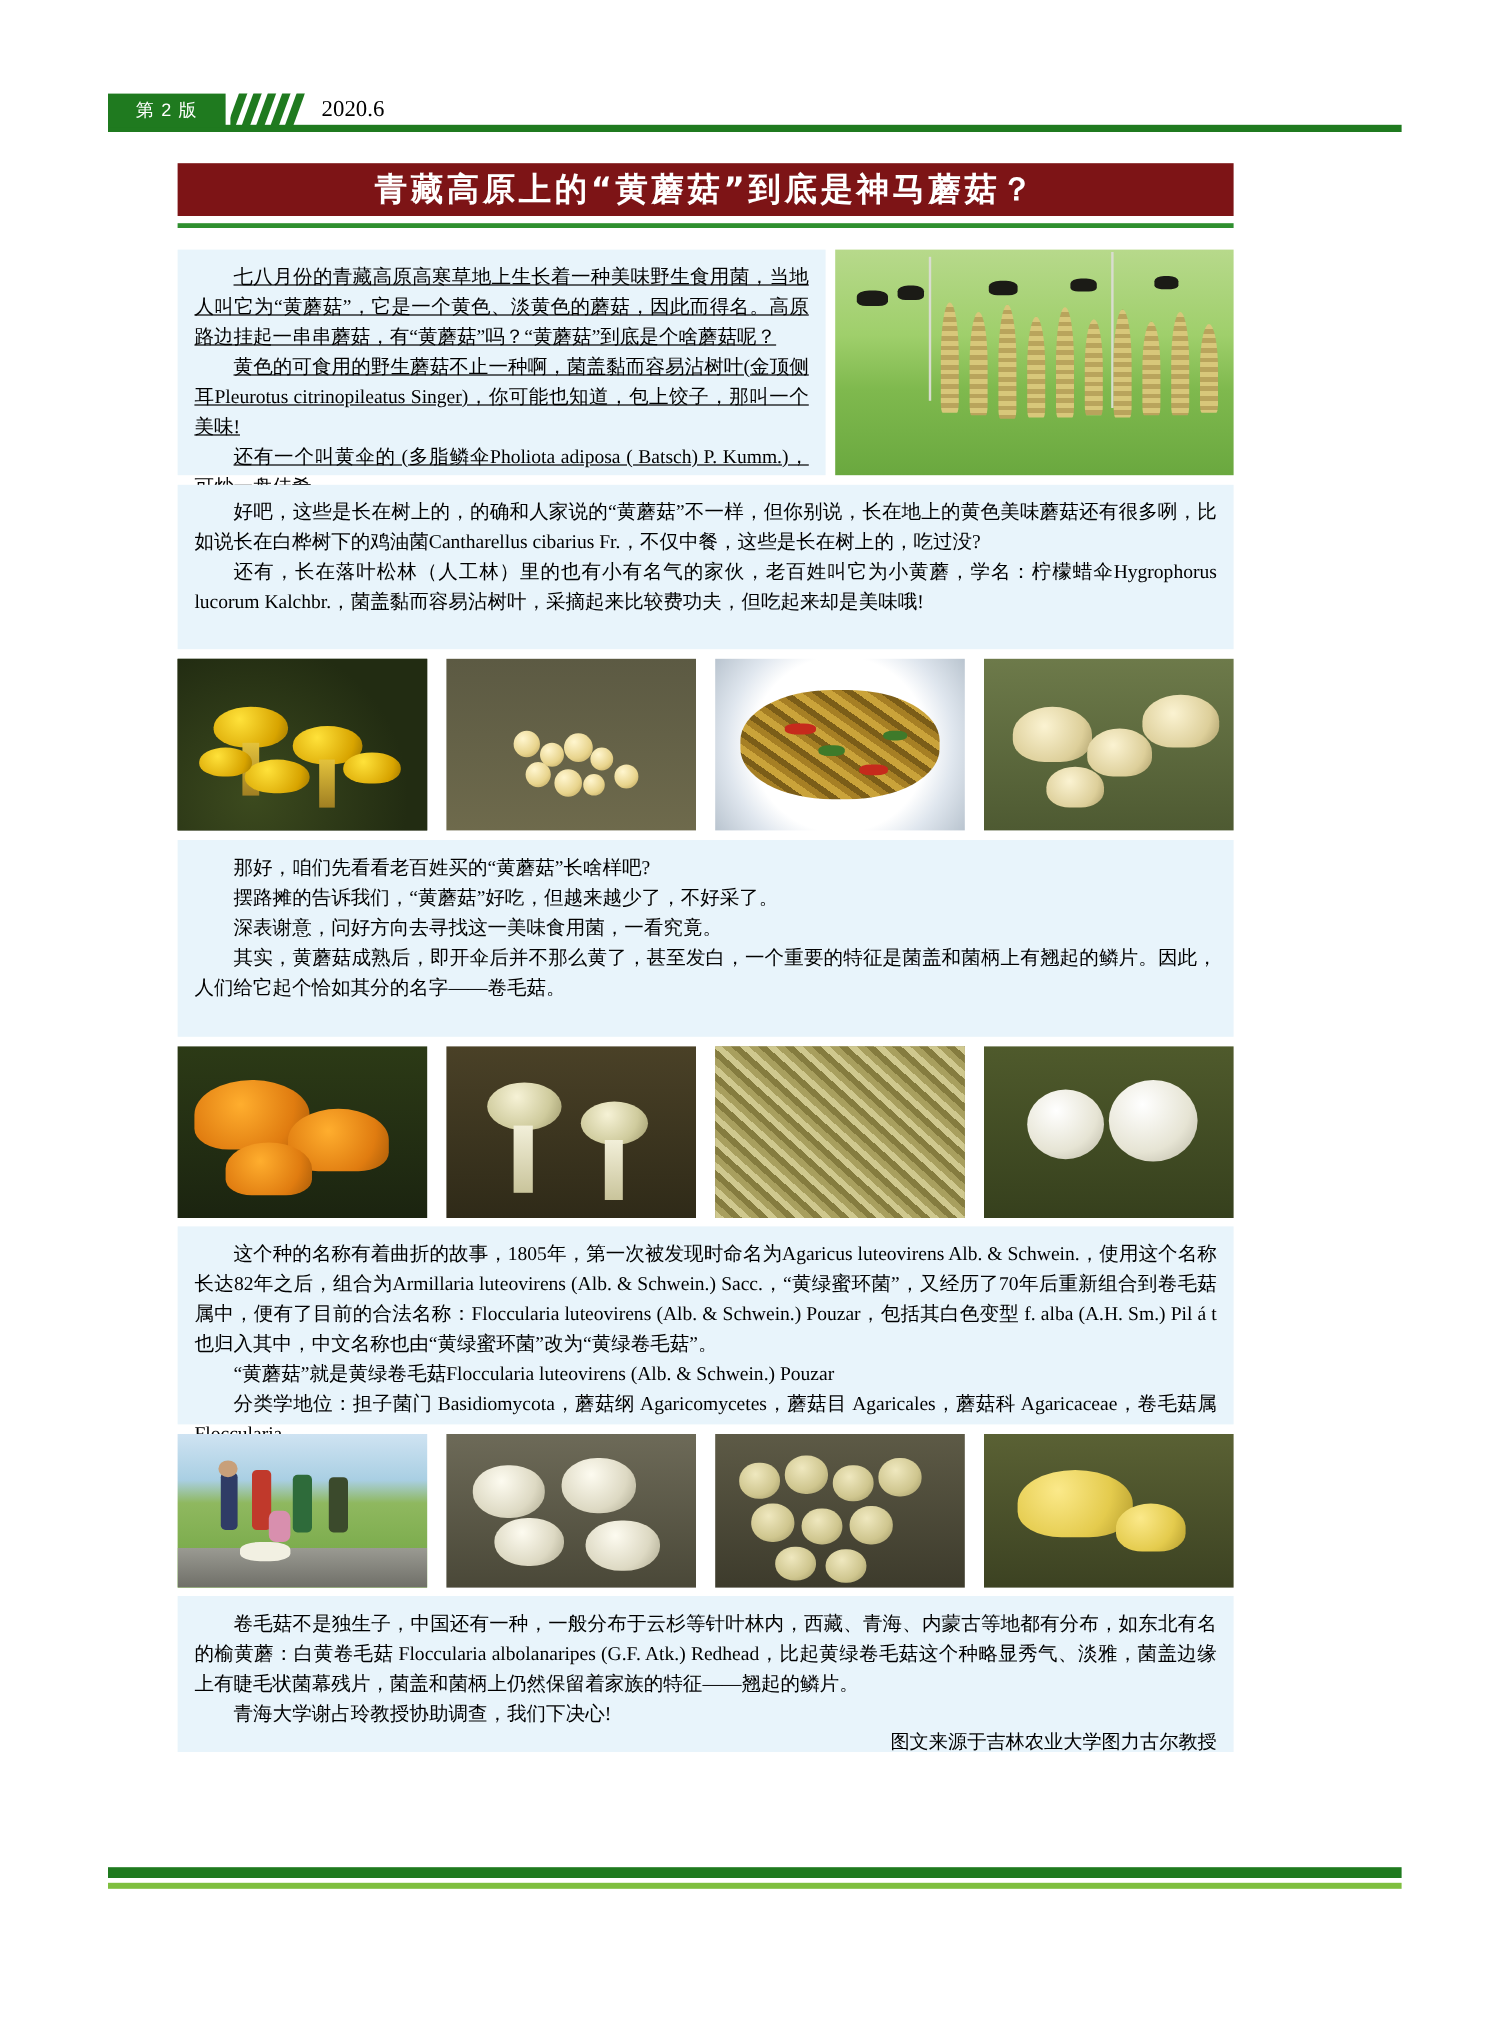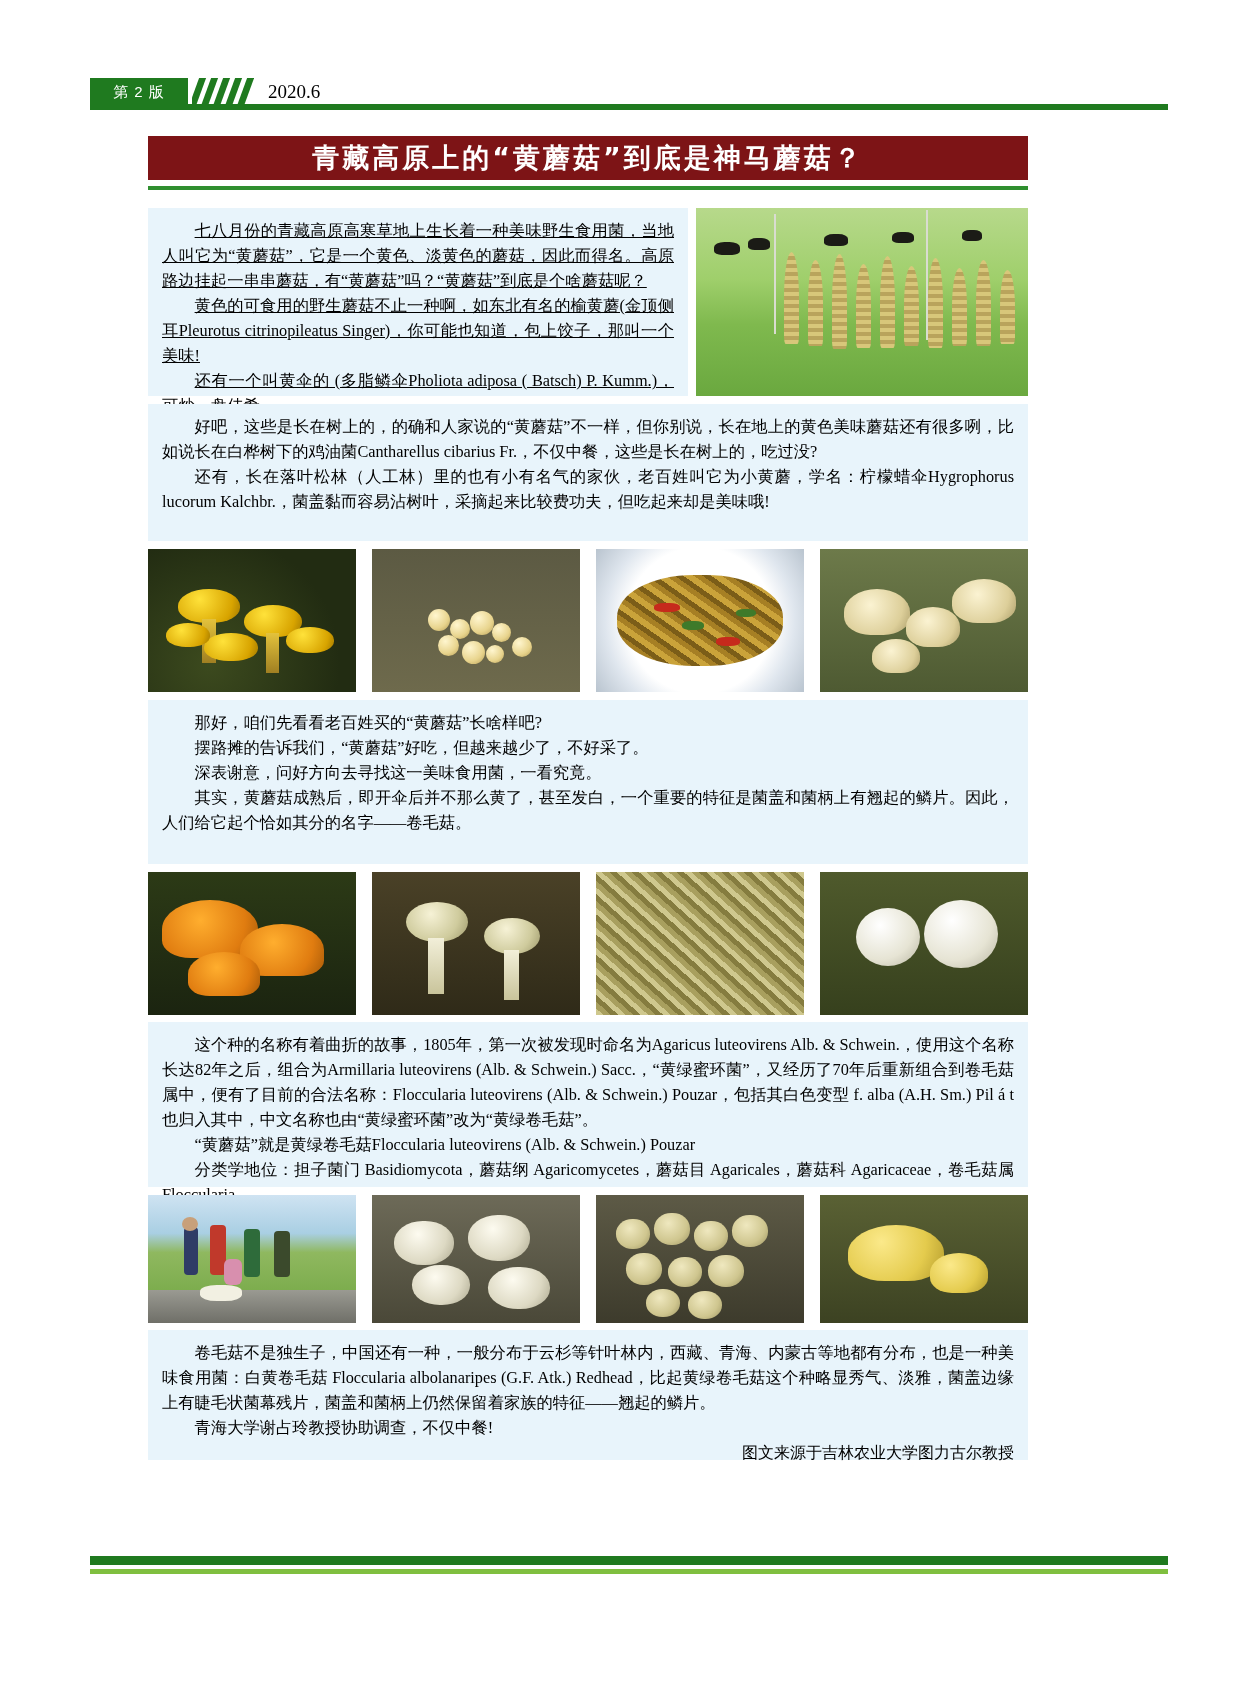--- a/index.html
+++ b/index.html
@@ -188,21 +188,21 @@
   </div>
   <div class="date-label">2020.6</div>
 
   <div class="title-banner">
     <div class="title-text">青藏高原上的“黄蘑菇”到底是神马蘑菇？</div>
   </div>
   <div class="title-underline"></div>
 
   <div class="txt" style="left:148px;top:208px;width:540px;height:188px;text-decoration:underline;">
     <p>七八月份的青藏高原高寒草地上生长着一种美味野生食用菌，当地人叫它为“黄蘑菇”，它是一个黄色、淡黄色的蘑菇，因此而得名。高原路边挂起一串串蘑菇，有“黄蘑菇”吗？“黄蘑菇”到底是个啥蘑菇呢？</p>
-    <p>黄色的可食用的野生蘑菇不止一种啊，如东北有名的榆黄蘑(金顶侧耳Pleurotus citrinopileatus Singer)，你可能也知道，包上饺子，那叫一个美味!</p>
+    <p>黄色的可食用的野生蘑菇不止一种啊，菌盖黏而容易沾树叶(金顶侧耳Pleurotus citrinopileatus Singer)，你可能也知道，包上饺子，那叫一个美味!</p>
     <p>还有一个叫黄伞的 (多脂鳞伞Pholiota adiposa ( Batsch) P. Kumm.)，可炒一盘佳肴。</p>
   </div>
 
   <div class="photo ph-grass" style="left:696px;top:208px;width:332px;height:188px;">
     <div class="inner">
       <div class="pole" style="left:78px;top:6px;height:120px;"></div>
       <div class="pole" style="left:230px;top:2px;height:130px;"></div>
       <div class="stack" style="left:88px;top:44px;width:15px;height:92px;"></div>
       <div class="stack" style="left:112px;top:52px;width:15px;height:86px;"></div>
       <div class="stack" style="left:136px;top:46px;width:15px;height:95px;"></div>
@@ -348,20 +348,20 @@
   </div>
 
   <div class="photo ph-single" style="left:820px;top:1195px;width:208px;height:128px;">
     <div class="inner">
       <div class="sm" style="left:28px;top:30px;width:96px;height:56px;"></div>
       <div class="sm" style="left:110px;top:58px;width:58px;height:40px;"></div>
     </div>
   </div>
 
   <div class="txt" style="left:148px;top:1330px;width:880px;height:130px;">
-    <p>卷毛菇不是独生子，中国还有一种，一般分布于云杉等针叶林内，西藏、青海、内蒙古等地都有分布，也是一种美味食用菌：白黄卷毛菇 Floccularia albolanaripes (G.F. Atk.) Redhead，比起黄绿卷毛菇这个种略显秀气、淡雅，菌盖边缘上有睫毛状菌幕残片，菌盖和菌柄上仍然保留着家族的特征——翘起的鳞片。</p>
-    <p>青海大学谢占玲教授协助调查，不仅中餐!</p>
+    <p>卷毛菇不是独生子，中国还有一种，一般分布于云杉等针叶林内，西藏、青海、内蒙古等地都有分布，如东北有名的榆黄蘑：白黄卷毛菇 Floccularia albolanaripes (G.F. Atk.) Redhead，比起黄绿卷毛菇这个种略显秀气、淡雅，菌盖边缘上有睫毛状菌幕残片，菌盖和菌柄上仍然保留着家族的特征——翘起的鳞片。</p>
+    <p>青海大学谢占玲教授协助调查，我们下决心!</p>
     <p class="noind credit">图文来源于吉林农业大学图力古尔教授</p>
   </div>
 
   <div class="footer-bar1"></div>
   <div class="footer-bar2"></div>
 </div>
 
 </body></html>

